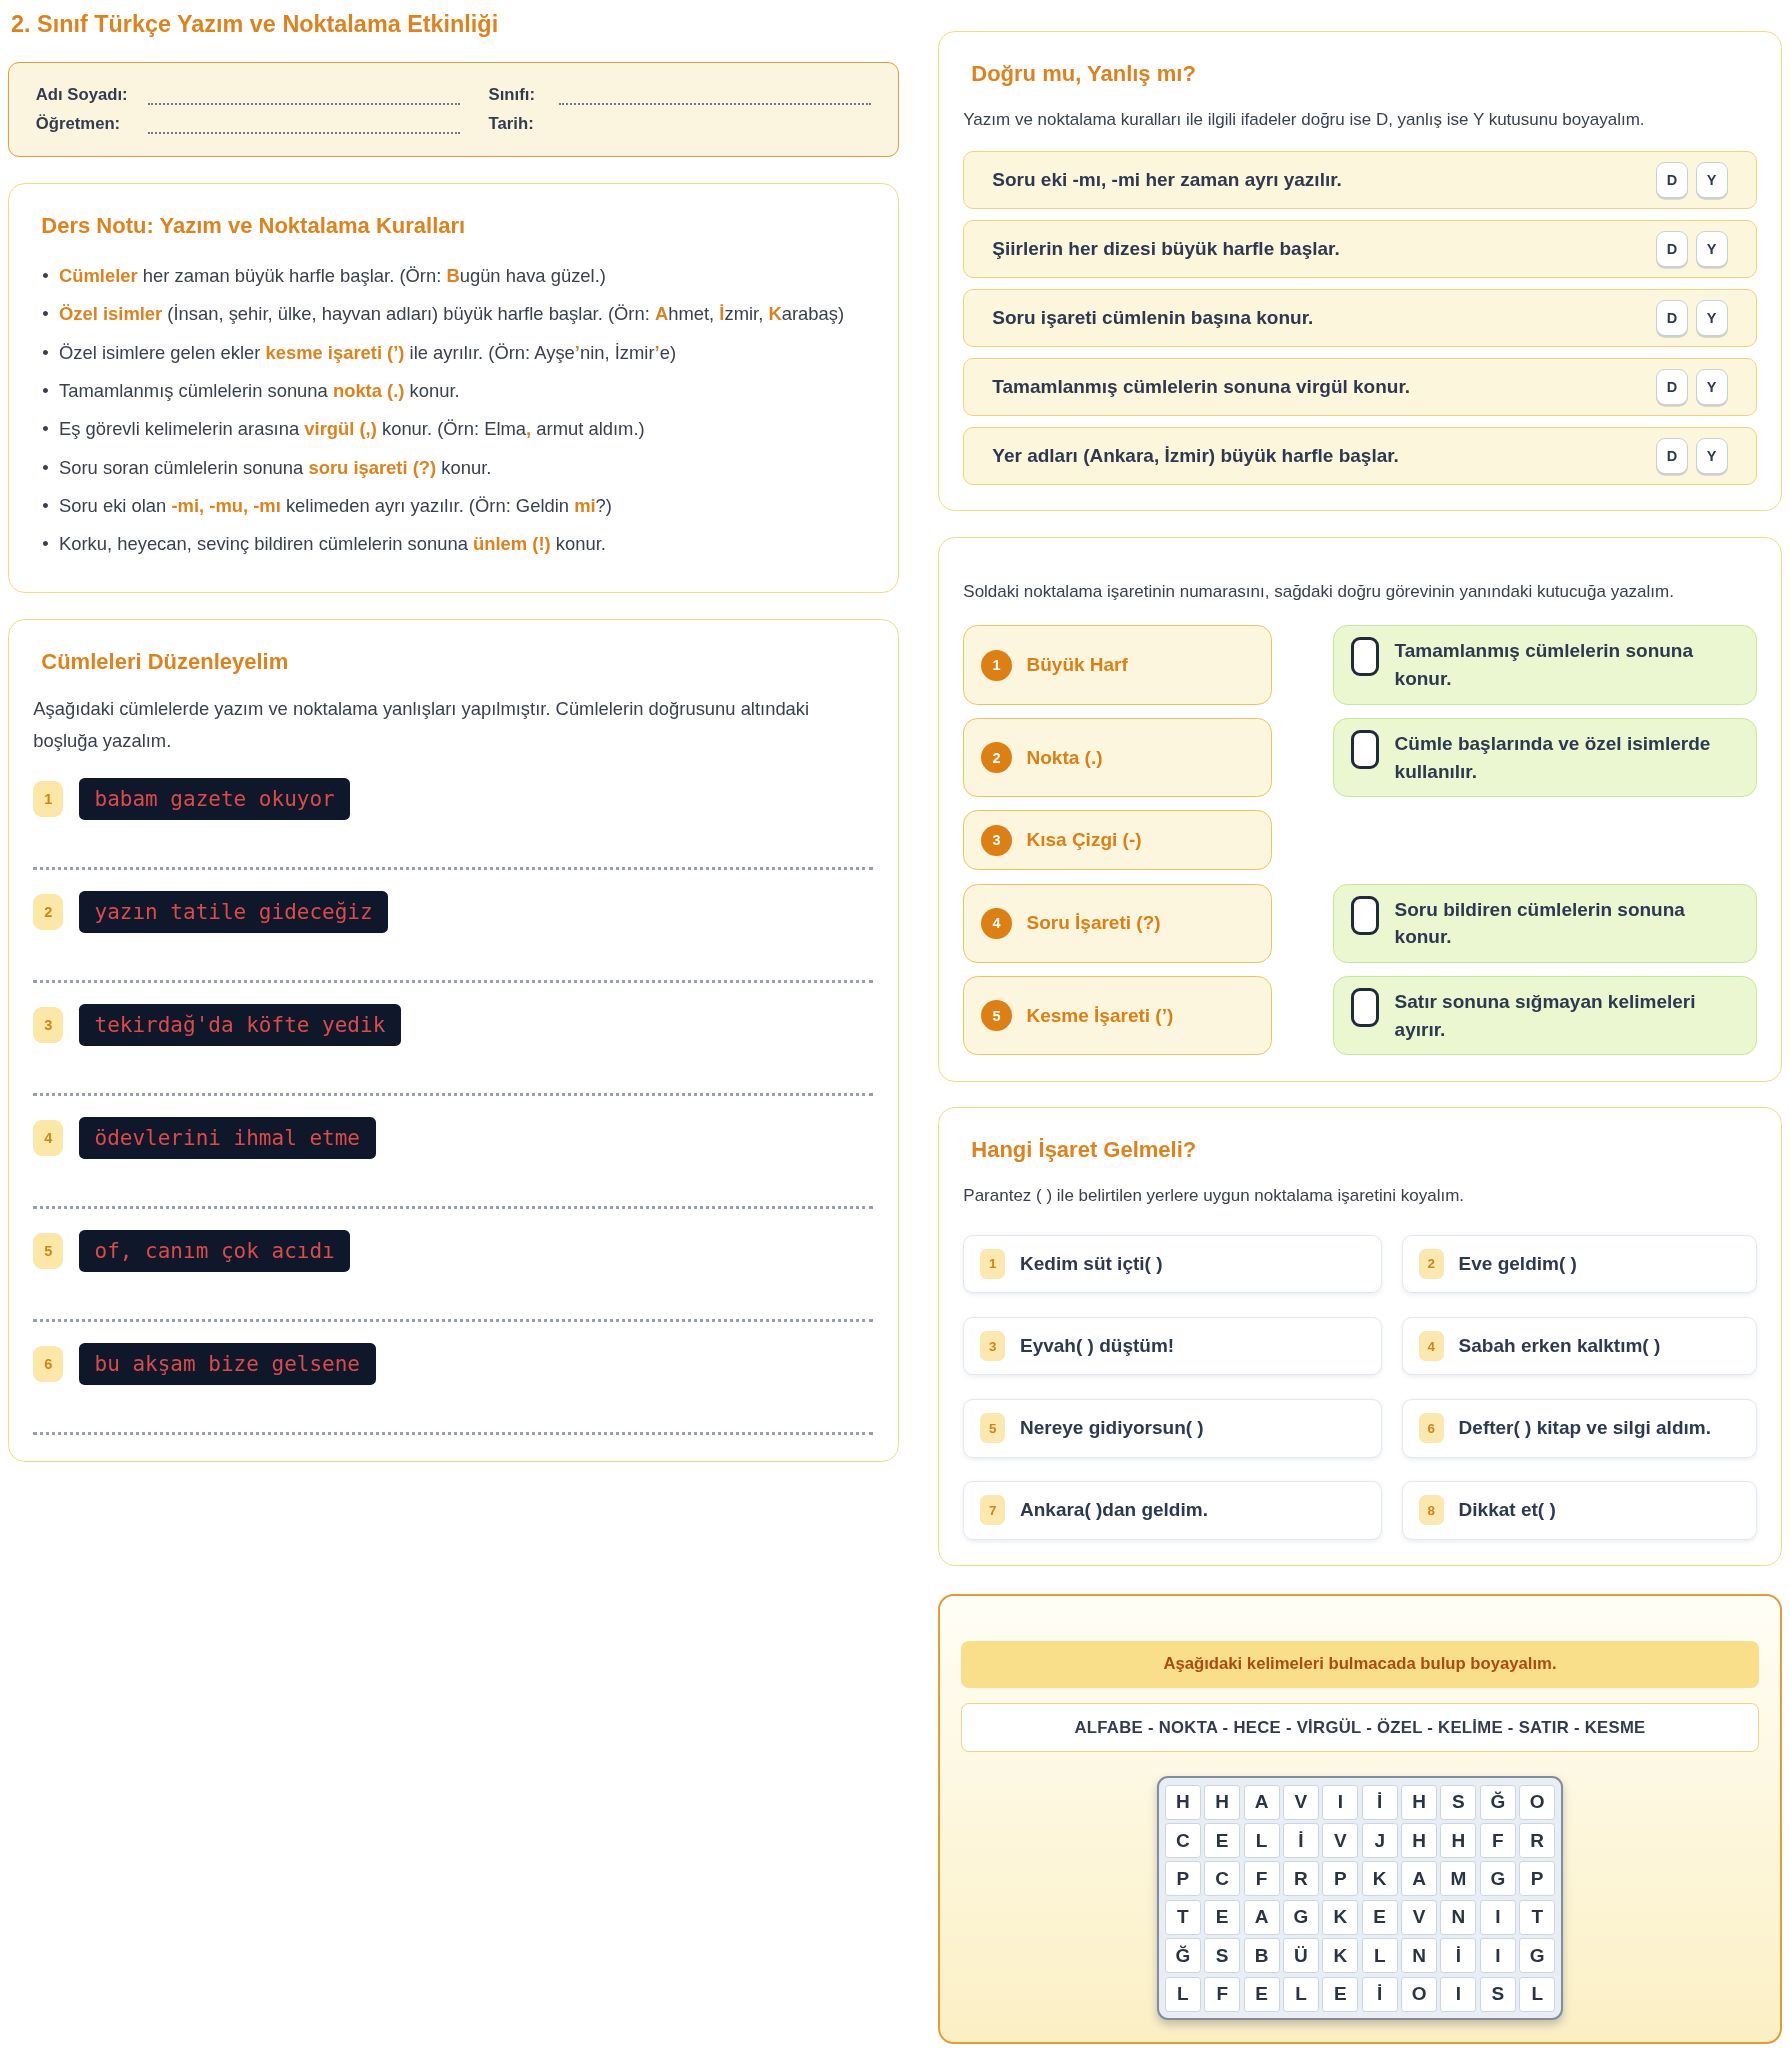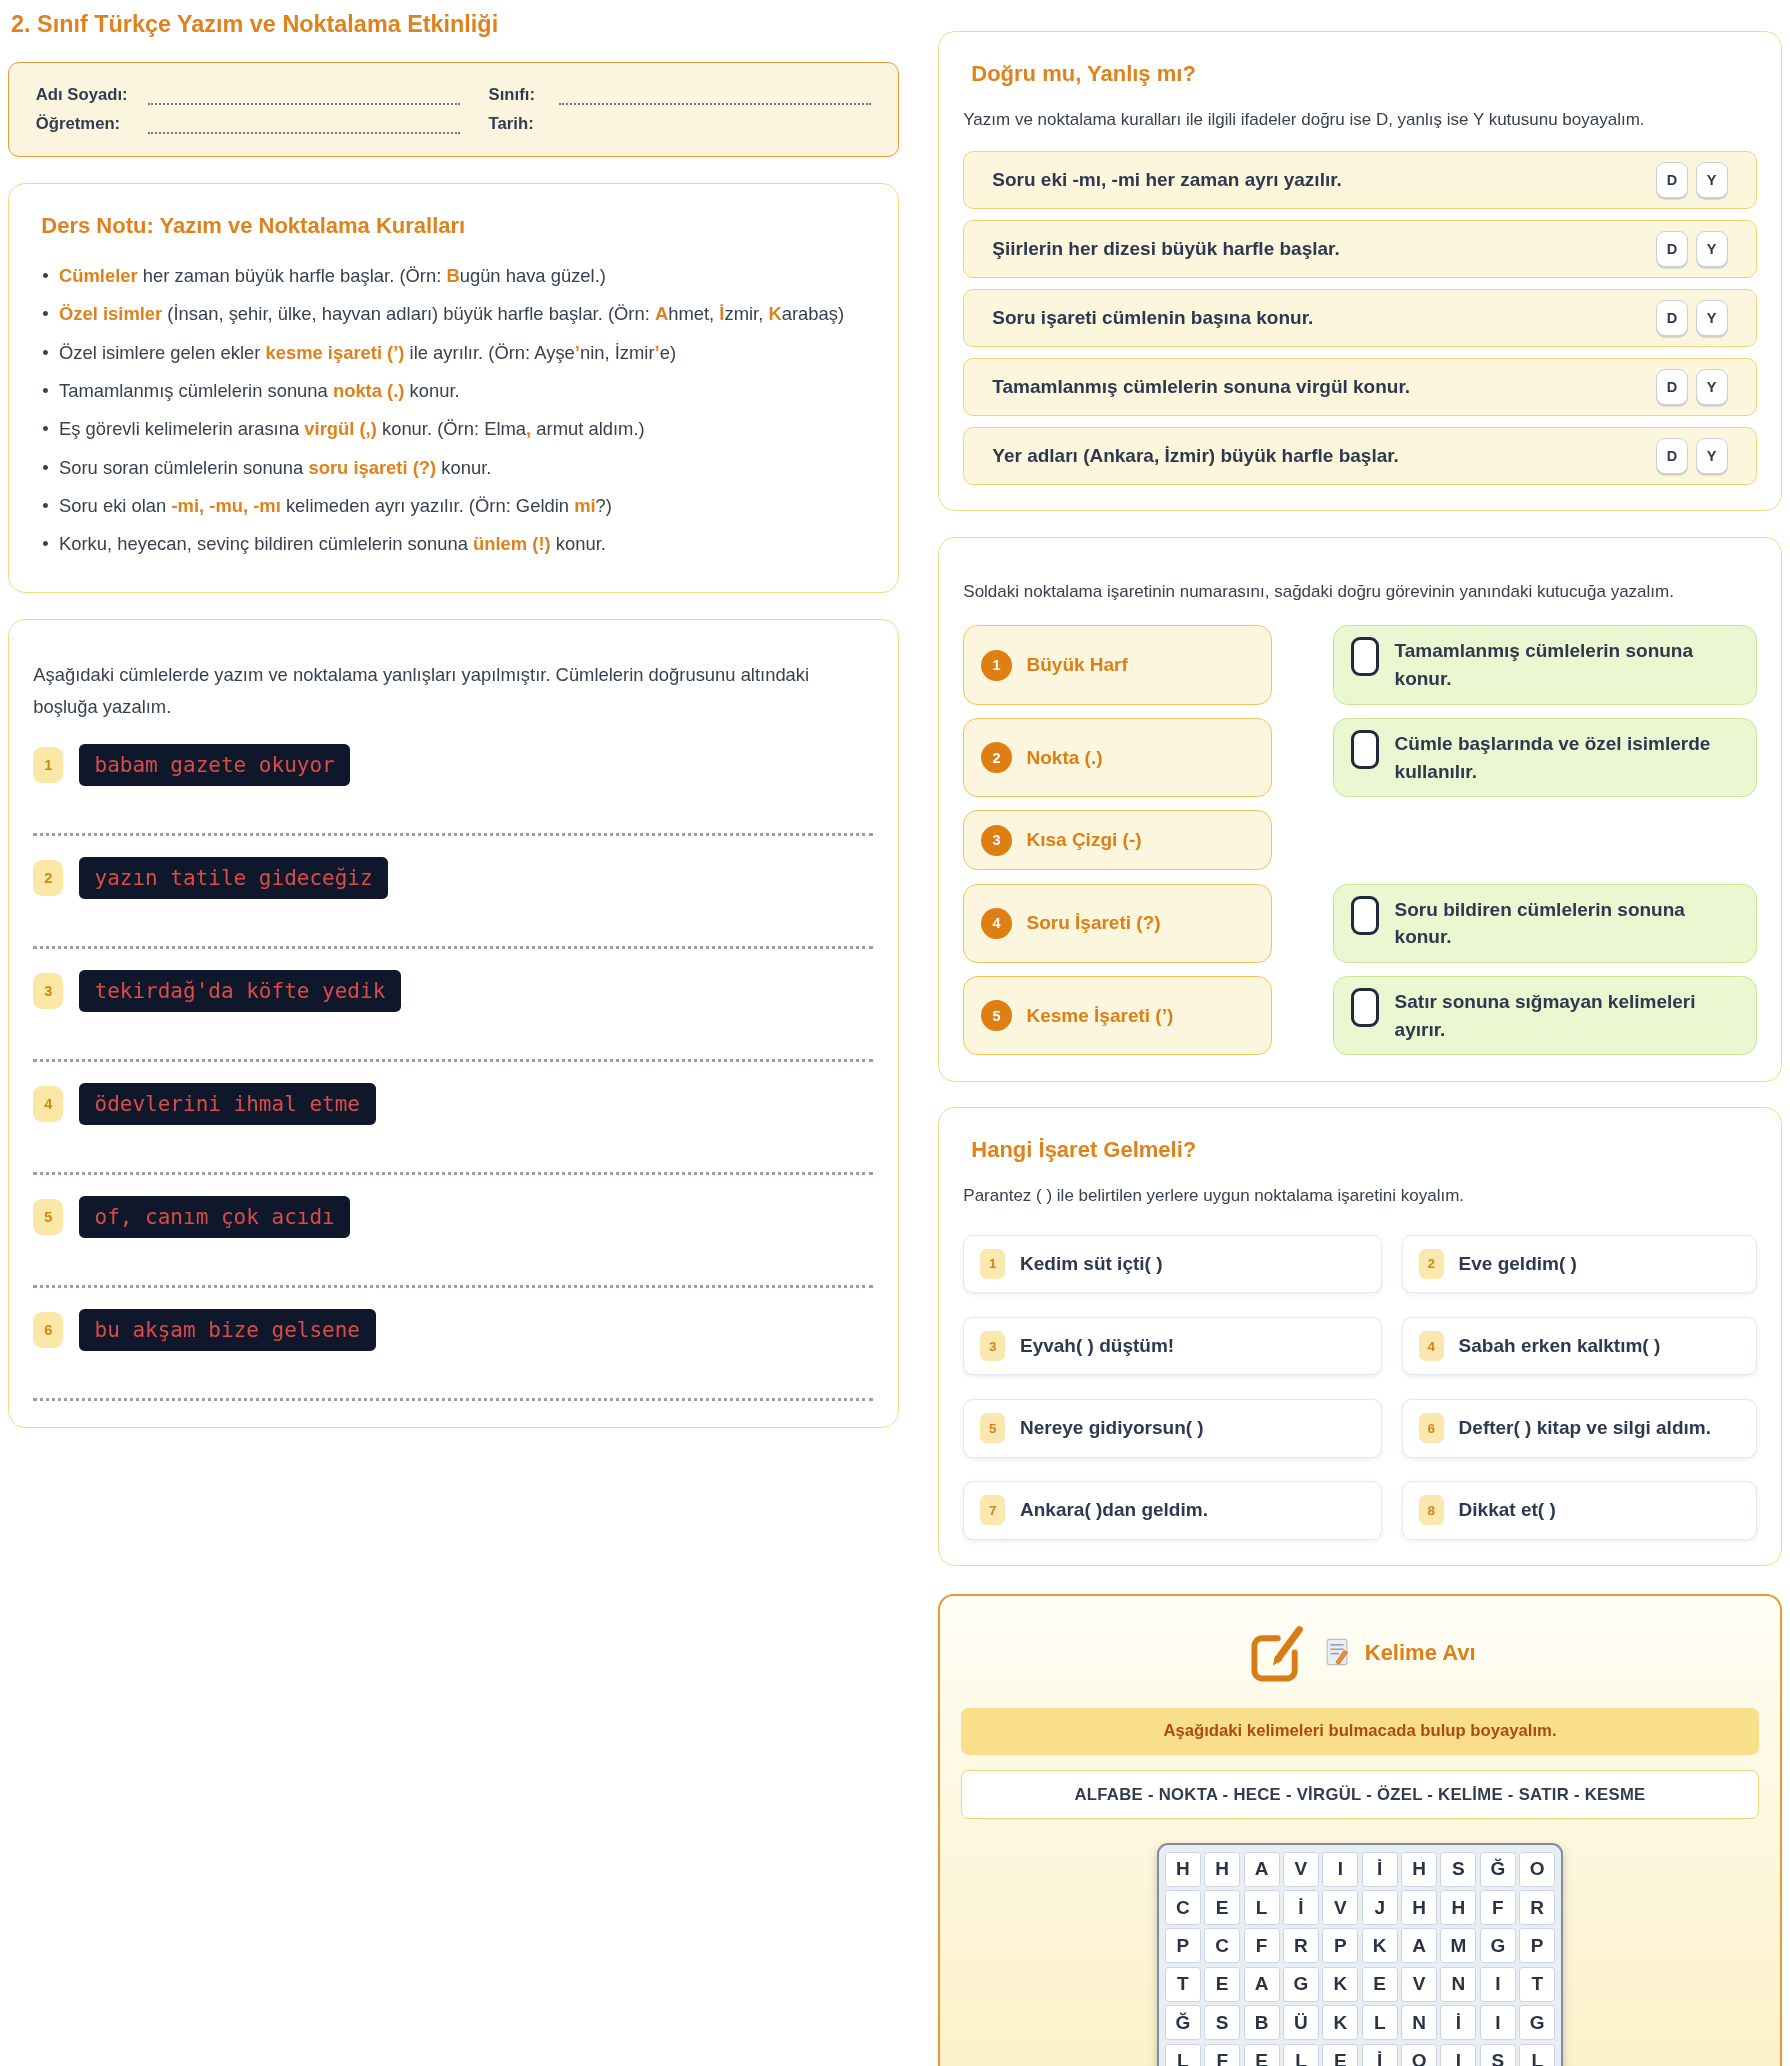--- a/index.html
+++ b/index.html
@@ -131,20 +131,21 @@
 
           <li><span><span>Soru soran cümlelerin sonuna </span><span class="hl">soru işareti (?)</span><span> konur.</span></span></li>
 
           <li><span><span>Soru eki olan </span><span class="hl">-mi, -mu, -mı</span><span> kelimeden ayrı yazılır. (Örn: Geldin </span><span class="hl">mi</span><span>?)</span></span></li>
 
           <li><span><span>Korku, heyecan, sevinç bildiren cümlelerin sonuna </span><span class="hl">ünlem (!)</span><span> konur.</span></span></li>
         </ul>
     </section>
 
     <section class="box">
+      <h2 class="section-title">Cümleleri Düzenleyelim</h2>
       <p class="instr">Aşağıdaki cümlelerde yazım ve noktalama yanlışları yapılmıştır. Cümlelerin doğrusunu altındaki boşluğa yazalım.</p>
       <div>
 
           <div class="fix-item">
             <div class="fix-row">
               <span class="num-badge">1</span>
               <span class="wrong-sentence">babam gazete okuyor</span>
             </div>
             <div class="answer-line"></div>
           </div>
@@ -340,39 +341,20 @@
           </div>
 
           <div class="hi-item">
             <span class="hi-badge">8</span>
             <span class="hi-text">Dikkat et( )</span>
           </div>
         </div>
     </section>
 
     <section class="wordsearch">
-      <div class="ws-header">
-        <span>
-          <svg width="65" height="65" viewBox="0 0 100 100" aria-hidden="true">
-            <path d="M78 50 v28 a12 12 0 0 1 -12 12 H 28 a12 12 0 0 1 -12 -12 V 40 a12 12 0 0 1 12 -12 h 24" fill="none" stroke="#D97B16" stroke-width="9" stroke-linecap="round"></path>
-            <path d="M52 60 L85 15" stroke="#D97B16" stroke-width="11" stroke-linecap="round"></path>
-            <path d="M44 70 l5 -15 10 7 z" fill="#D97B16"></path>
-          </svg>
-        </span>
-        <span>
-          <svg width="22" height="28" viewBox="0 0 40 50" aria-hidden="true">
-            <rect x="2" y="2" width="36" height="46" rx="4" fill="#ECEEF2" stroke="#B6BCC8" stroke-width="2"></rect>
-            <line x1="8" y1="12" x2="32" y2="12" stroke="#9AA2B0" stroke-width="3"></line>
-            <line x1="8" y1="20" x2="32" y2="20" stroke="#9AA2B0" stroke-width="3"></line>
-            <line x1="8" y1="28" x2="24" y2="28" stroke="#9AA2B0" stroke-width="3"></line>
-            <path d="M18 44 L33 22 L39 26 L24 47 Z" fill="#E8903A" stroke="#C06A14" stroke-width="1.5"></path>
-          </svg>
-        </span>
-        <span class="ws-title">Kelime Avı</span>
-      </div>
       <div class="ws-banner">Aşağıdaki kelimeleri bulmacada bulup boyayalım.</div>
       <div class="ws-words">ALFABE - NOKTA - HECE - VİRGÜL - ÖZEL - KELİME - SATIR - KESME</div>
       <div class="ws-grid">
         
       
           <div class="ws-row">
             <div class="ws-cell">H</div>
             <div class="ws-cell">H</div>
             <div class="ws-cell">A</div>
             <div class="ws-cell">V</div>

